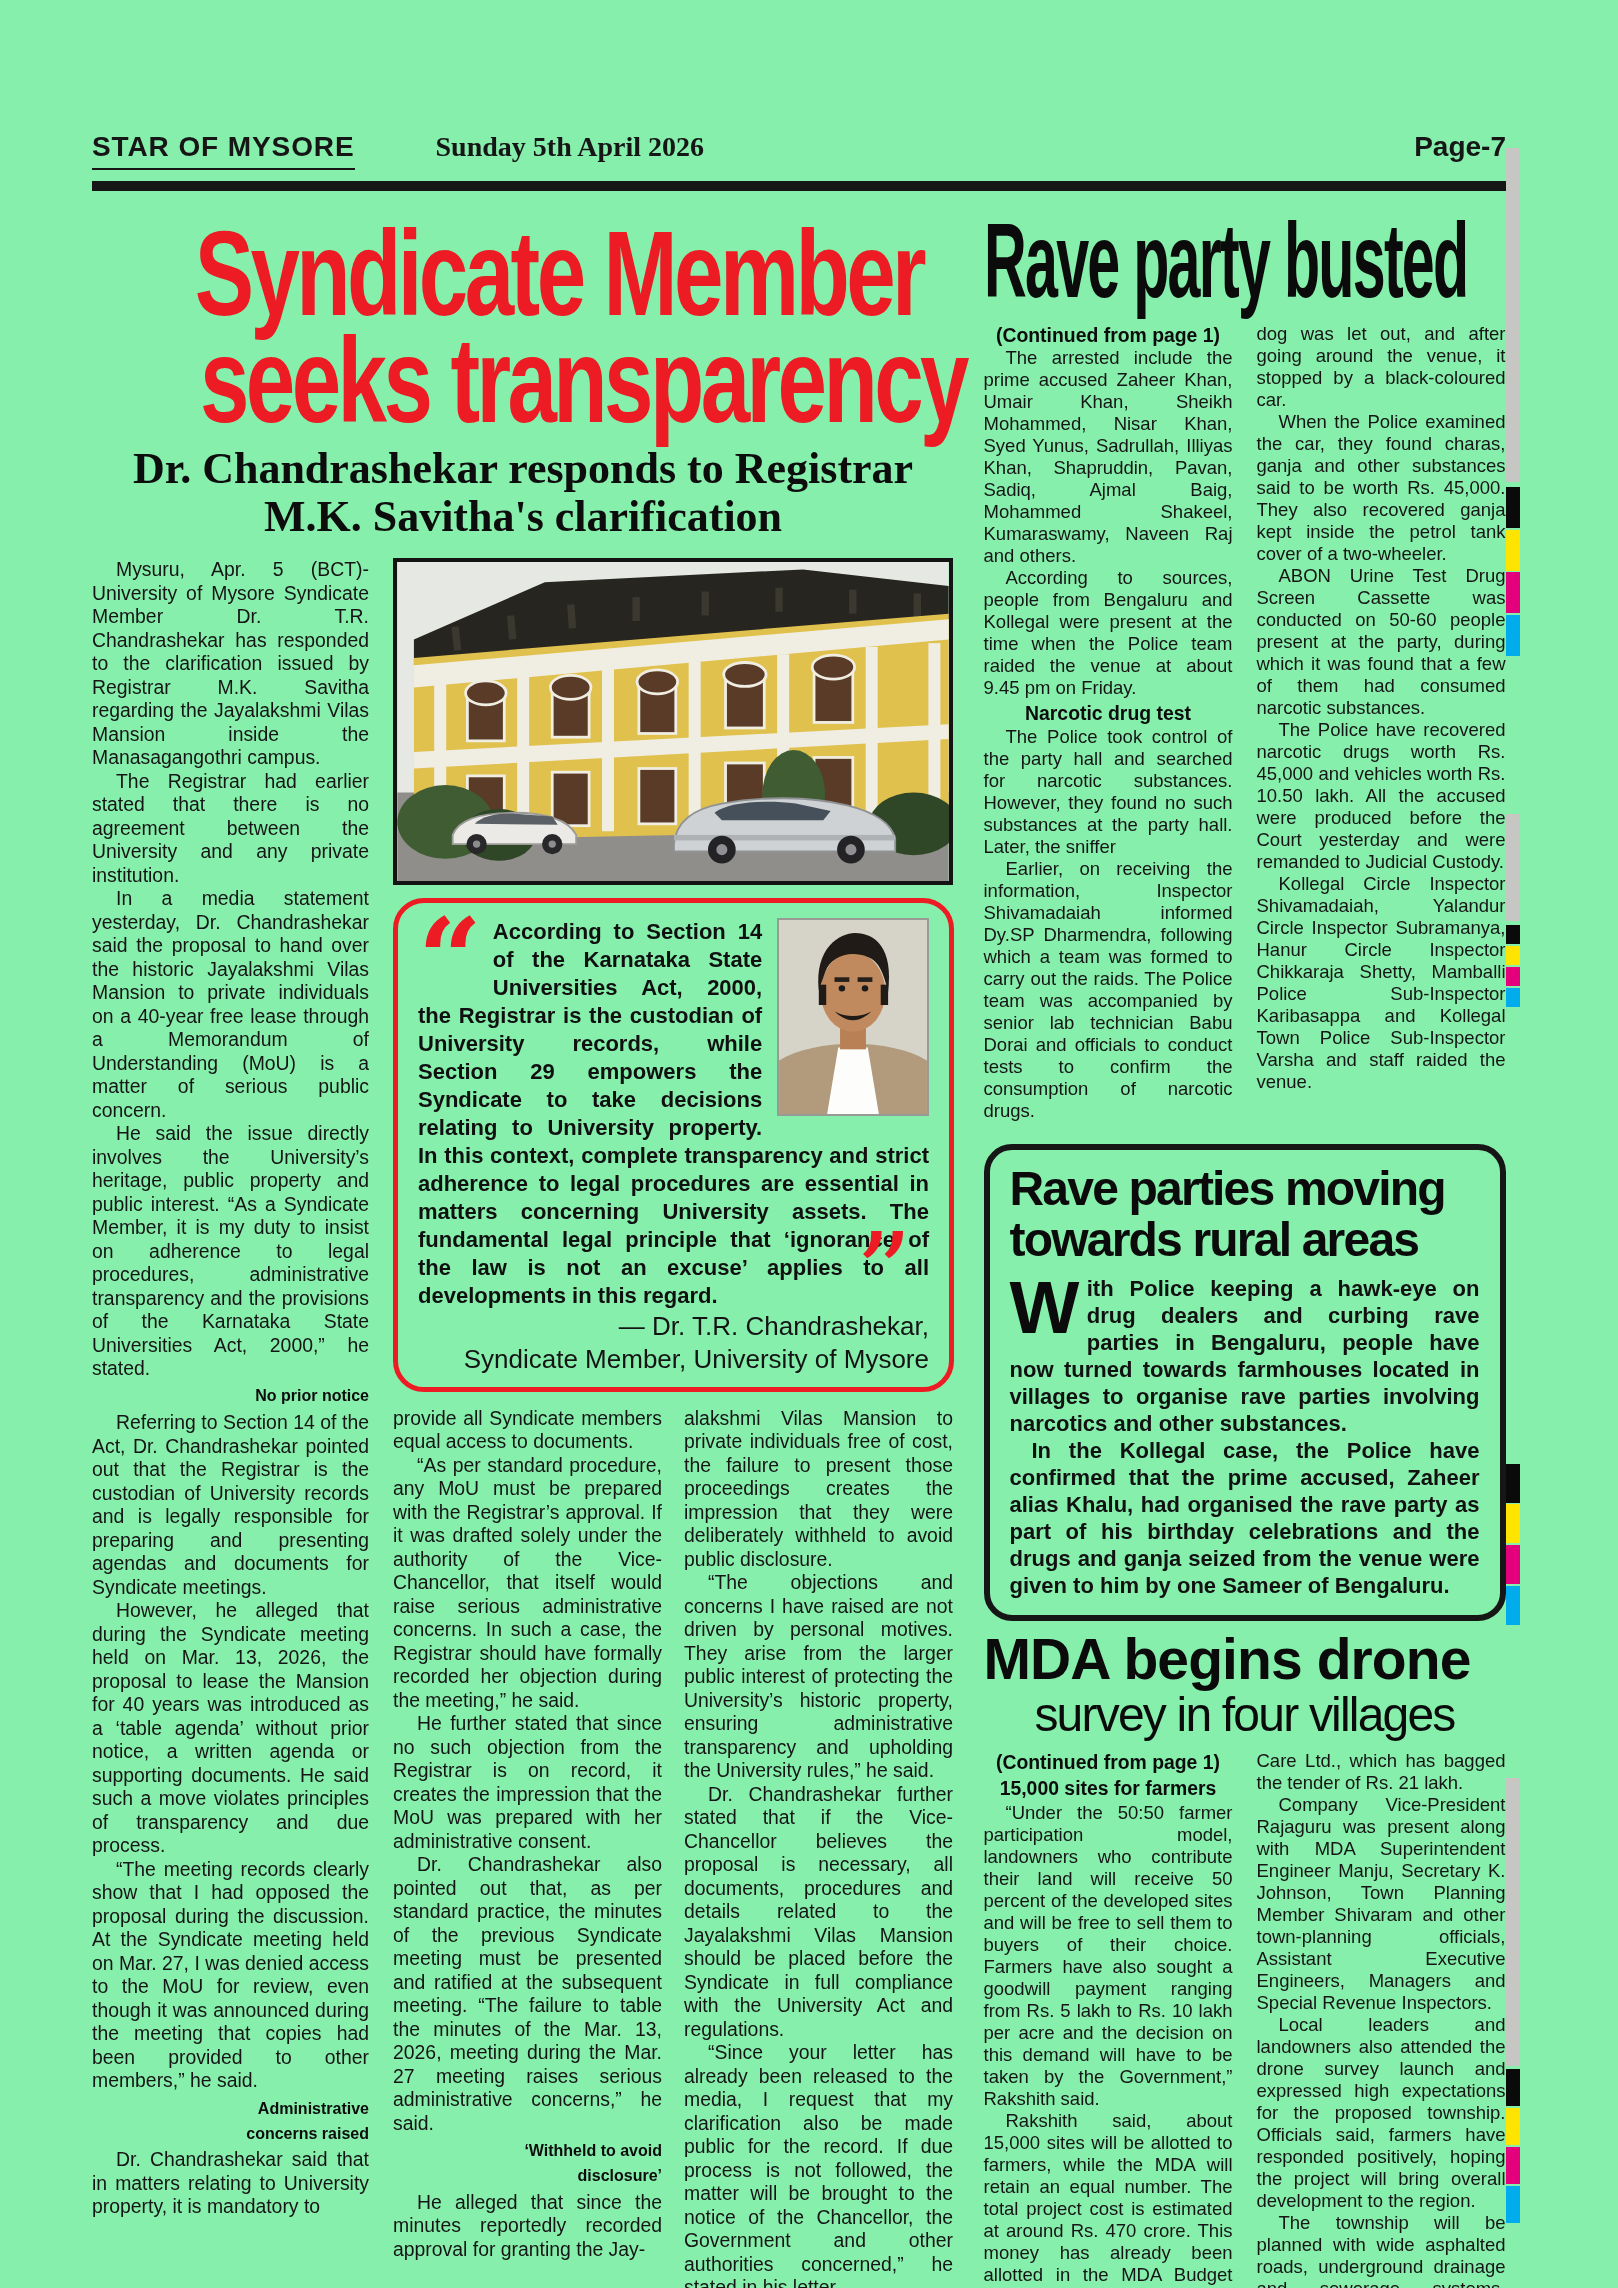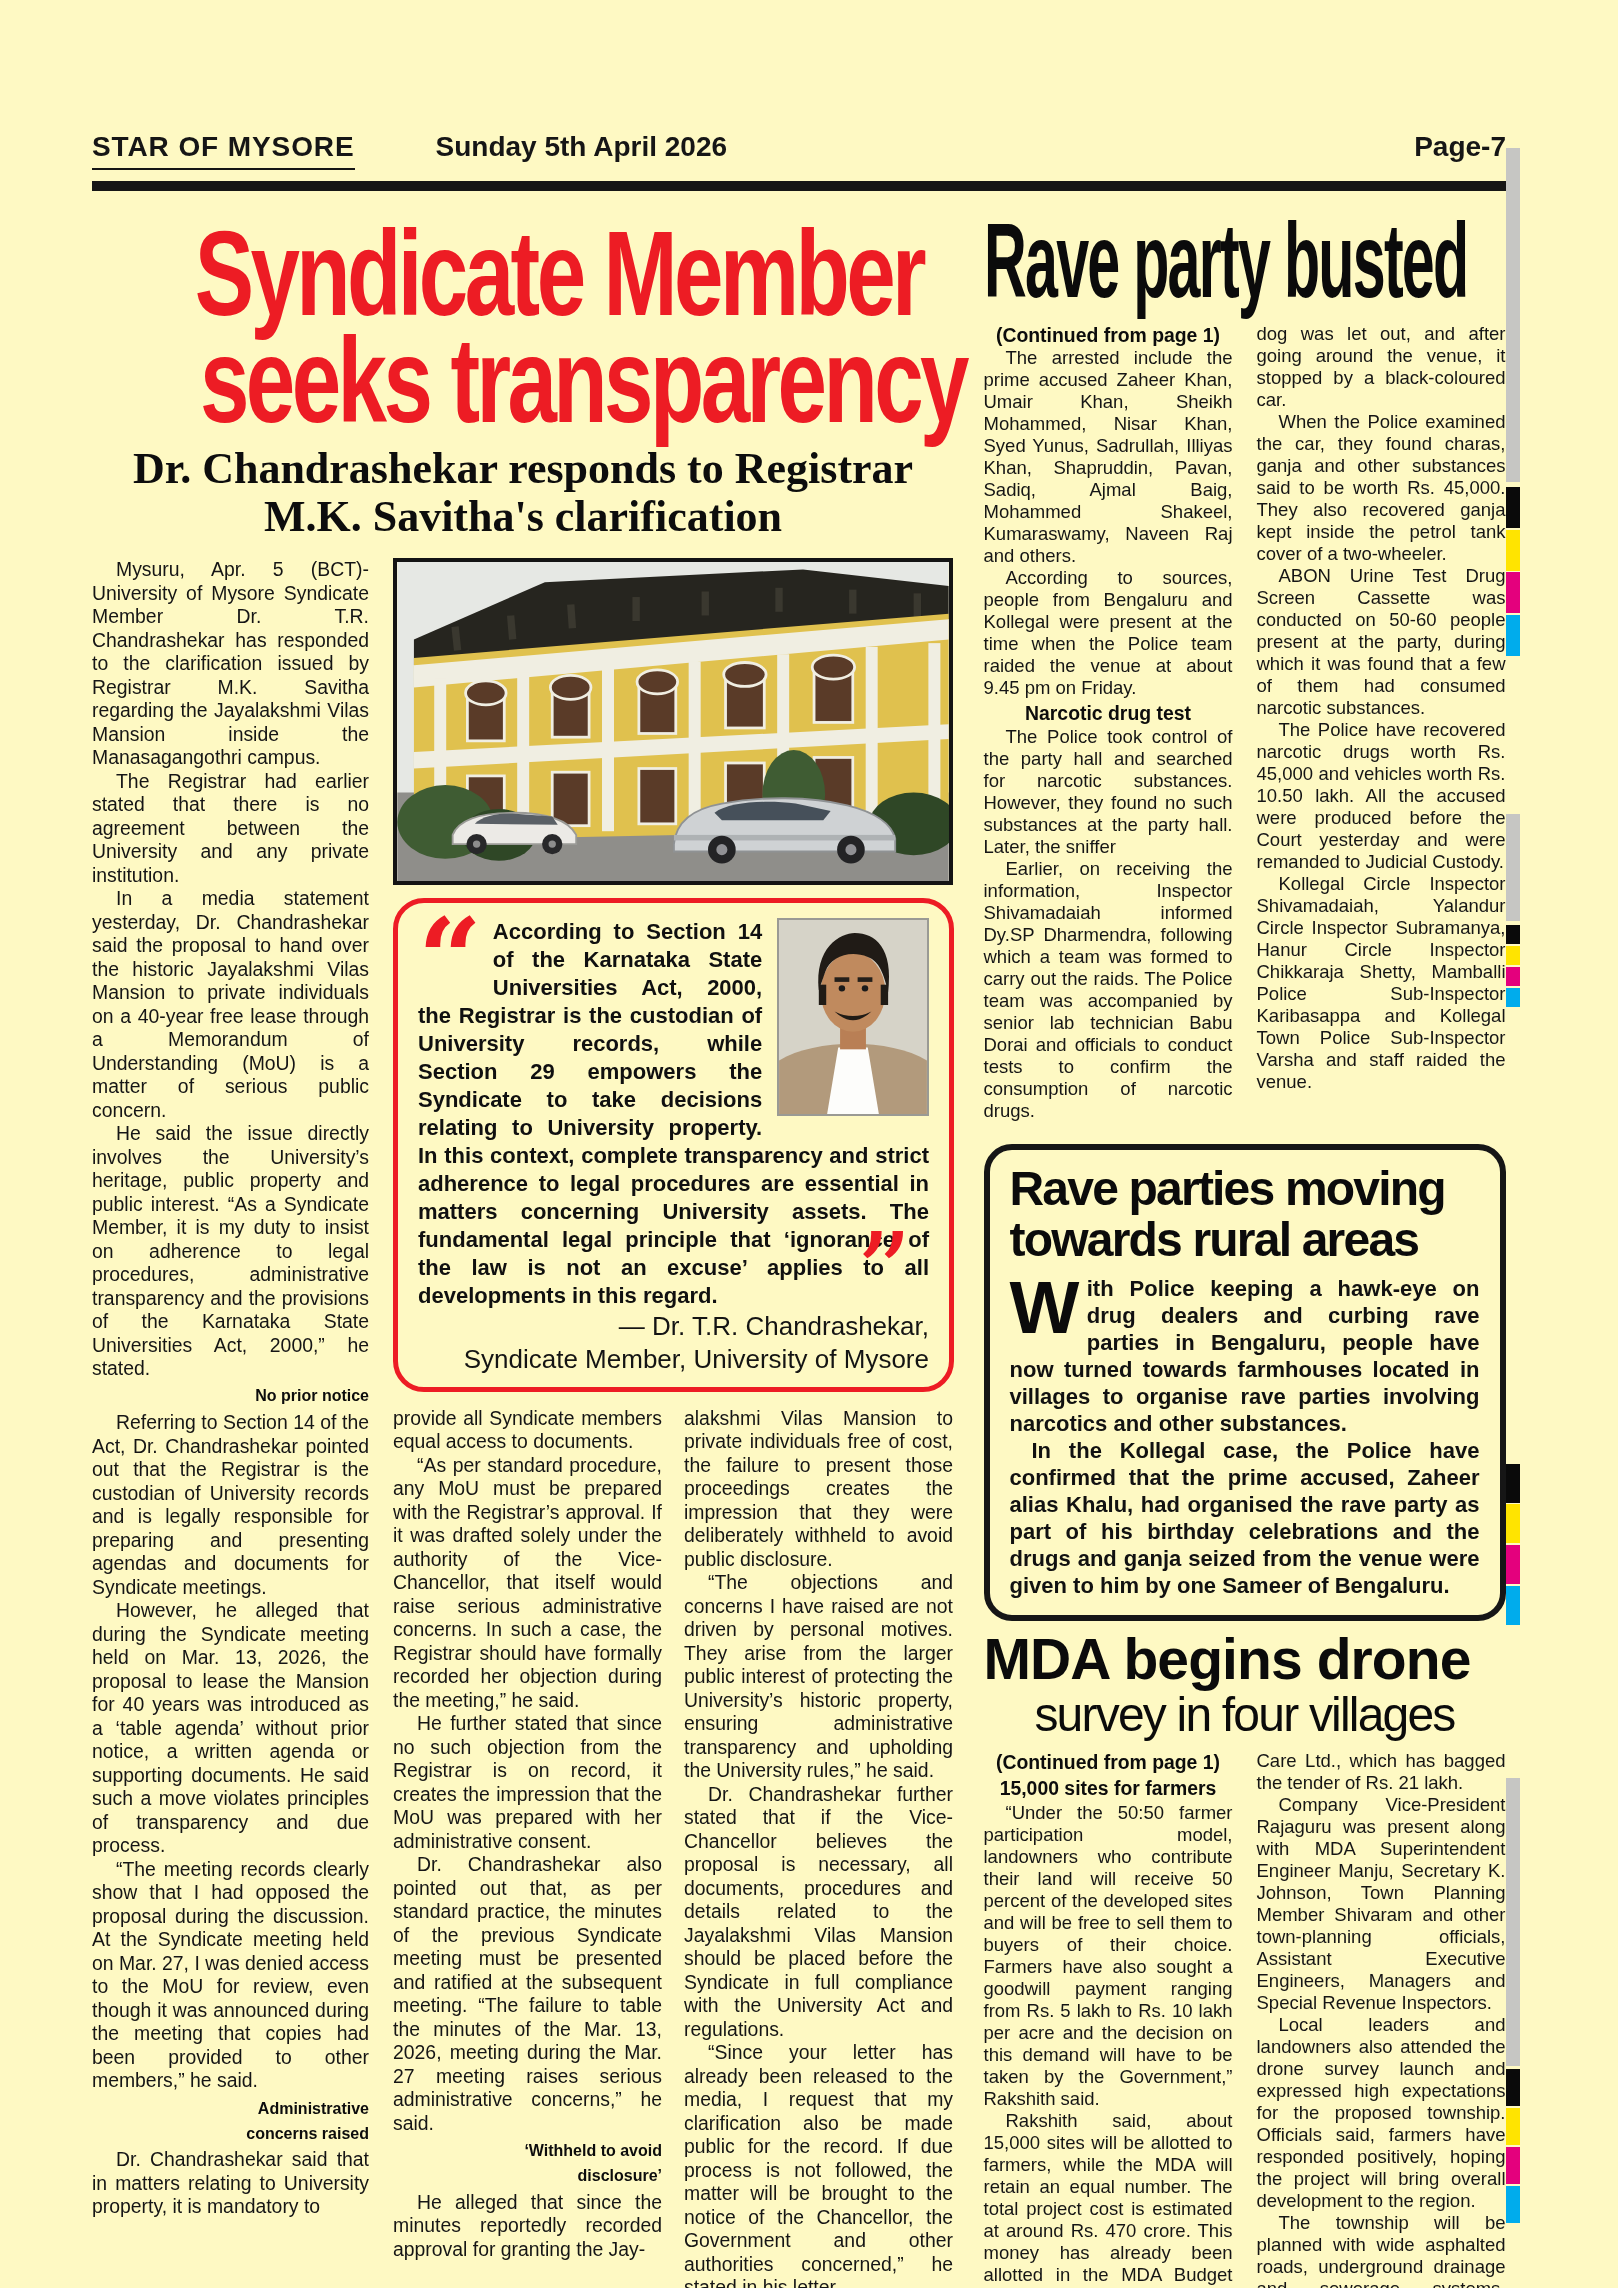--- a/index.html
+++ b/index.html
@@ -1,26 +1,26 @@
 <!DOCTYPE html>
 <html style="font-size:14.8px"><head>
 <meta charset="utf-8">
 <style>
   html,body { margin:0; padding:0; background:#888; }
   .page {
     position:relative; width:1619px; height:2289px; margin:0 auto;
-    background:#fef9c3; color:#111; overflow:hidden;
+    background:#86efac; color:#111; overflow:hidden;
     font-family:"Liberation Sans", sans-serif;
   }
   .content { position:absolute; left:92px; top:131px; width:1414px; }
 
   
   .masthead { display:flex; align-items:baseline; font-weight:bold; font-size:28px; color:#161616; }
   .paper-name { border-bottom:2.8px solid #161616; padding-bottom:4.6px; letter-spacing:0.9px; }
-  .issue-date { margin-left:81px; }
+  .issue-date { margin-left:81px;font-family:Liberation Serif, serif; }
   .page-no { margin-left:auto; }
   .top-rule { height:10px; background:#161616; margin-top:11px; }
 
   .body-row { display:flex; gap:29.5px; margin-top:20px; }
   .left-super { width:862px; flex:none; }
   .right-super { width:522px; flex:none; }
 
   
   .kicker { position:relative; width:821px; height:78px; background:#141414;
             display:flex; align-items:center; padding-left:65px; box-sizing:border-box; }

